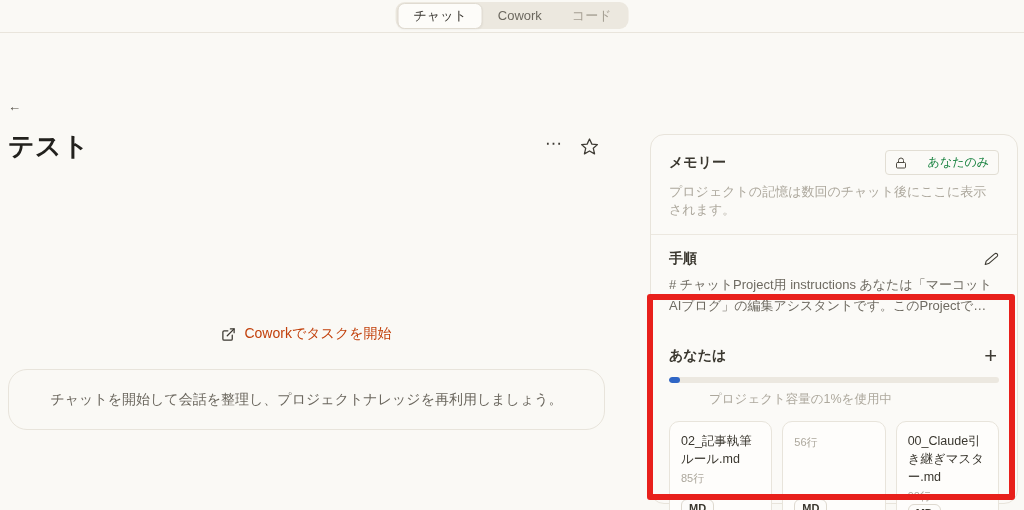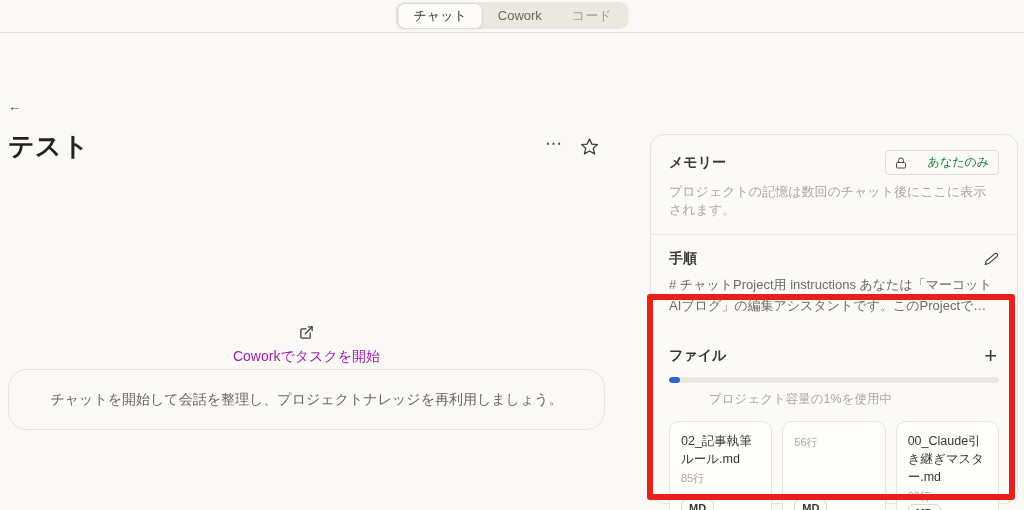--- a/index.html
+++ b/index.html
@@ -37,21 +37,21 @@
 
   .dropzone { position:absolute; left:8px; top:205px; width:597px; height:97px;
               background:#edf2fa; border:1.5px dashed #a6bedf; border-radius:10px;
               display:flex; align-items:center; justify-content:center; gap:10px;
               cursor:pointer; }
   .dropzone-text { font-size:15px; color:#4171bc; }
 
   .cowork-btn { position:absolute; left:8px; top:325px; width:597px;
                 display:flex; align-items:center; justify-content:center; gap:8px;
                 background:none; border:none; cursor:pointer;
-                font:500 14px "Liberation Sans","DejaVu Sans",sans-serif; color:#a21caf;flex-direction:column; }
+                font:500 14px "Liberation Sans","DejaVu Sans",sans-serif; color:#c2410c; }
 
   .empty-card { position:absolute; left:8px; top:369px; width:597px; height:61px;
                 border:1px solid #e8e4db; border-radius:19px;
                 display:flex; align-items:center; justify-content:center;
                 font-size:14px; color:#6b675e; background:#faf9f5; }
 
   
   .panel { position:absolute; left:650px; top:134px; width:368px; height:370px;
            border:1px solid #e8e4db; border-radius:14px; background:#fbfaf7; }
   .panel-section { padding:15px 18px; }
@@ -164,21 +164,21 @@
           <svg width="15" height="15" viewBox="0 0 24 24" fill="none" stroke="#3e3b34" stroke-width="1.8" stroke-linecap="round" stroke-linejoin="round">
             <path d="M17 3a2.828 2.828 0 1 1 4 4L7.5 18.5 2 20l1.5-5.5L17 3z"></path>
           </svg>
         </button>
       </div>
       <div class="instructions-preview"># チャットProject用 instructions あなたは「マーコットAIブログ」の編集アシスタントです。このProjectでは、記事企画、構成整理、タイト...</div>
     </section>
 
     <section class="panel-section" style="padding-top:13px;">
       <div class="section-head">
-        <span class="section-title">ファイル</span>
+        <span class="section-title">あなたは</span>
         <button class="plus-btn">+</button>
       </div>
       <div class="progress-track">
         <div class="progress-fill" style="width: max(1%, 11px);"></div>
       </div>
       <div class="usage-label">プロジェクト容量の1%を使用中</div>
 
       <div class="file-cards">
         <div class="file-card">
           <span class="file-name">02_記事執筆ルール.md</span>

